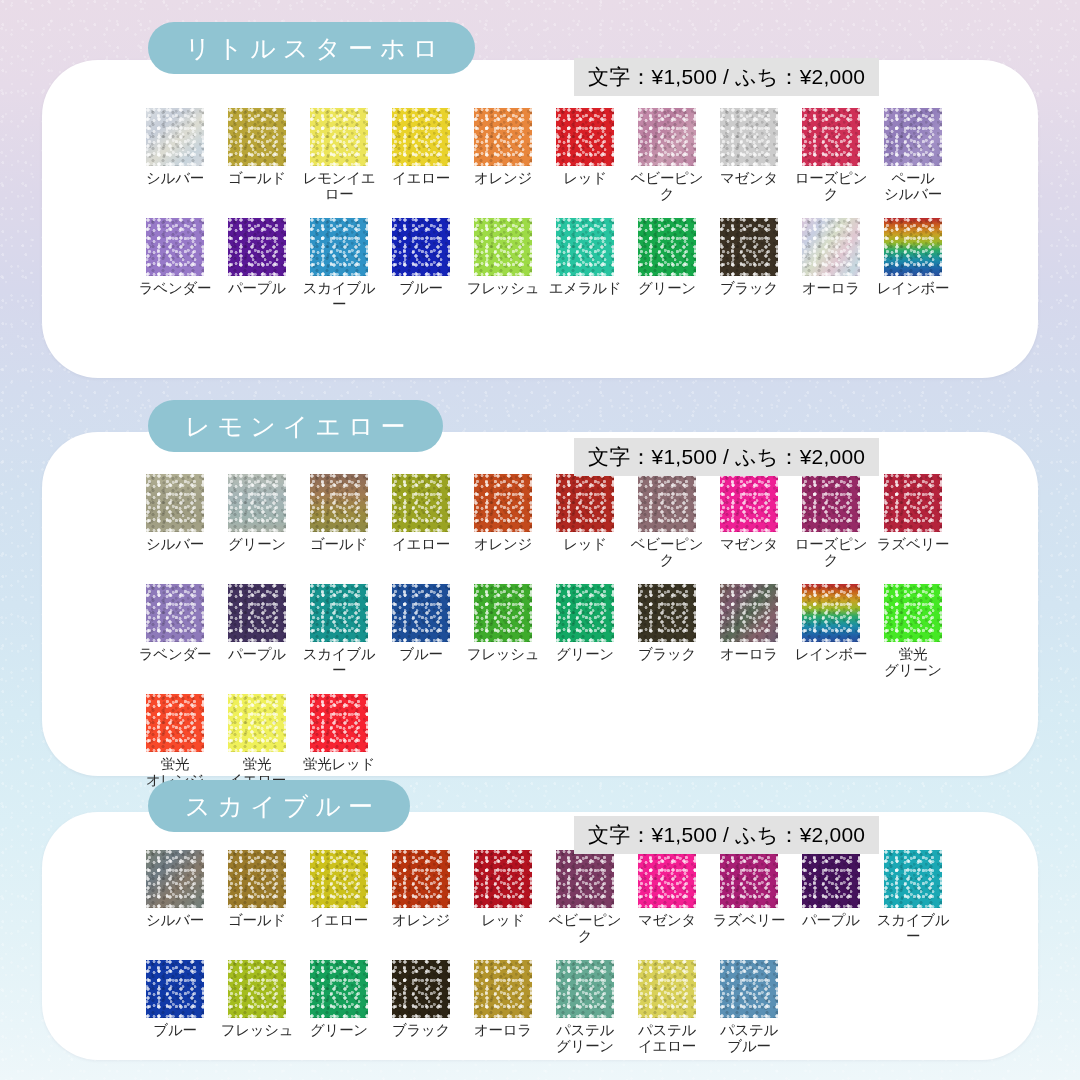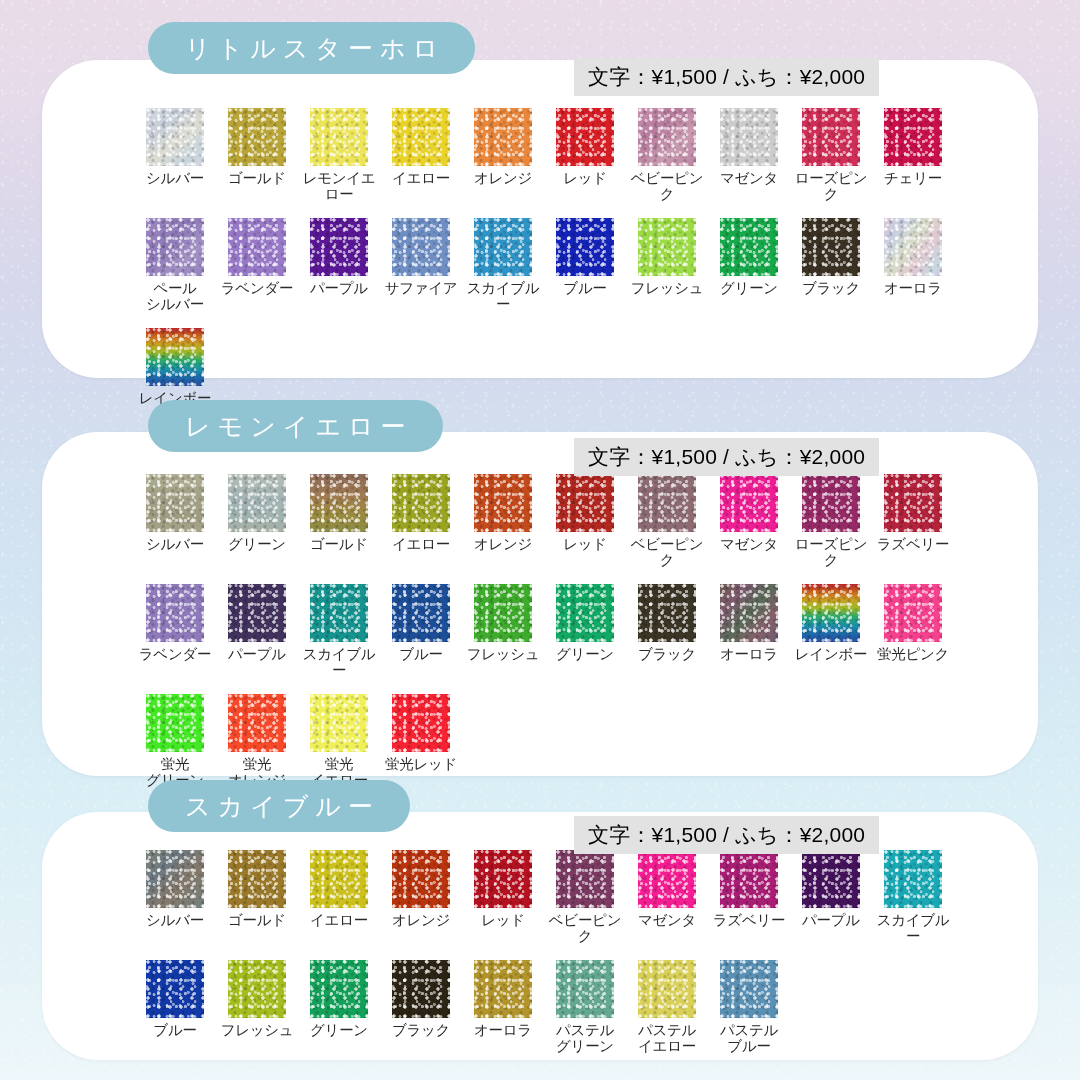--- a/index.html
+++ b/index.html
@@ -219,51 +219,47 @@
         </div>
         <div class="swatch-cell row-gap">
           <div class="swatch"></div>
           <div class="swatch-label">マゼンタ</div>
         </div>
         <div class="swatch-cell row-gap">
           <div class="swatch" style="background-color: rgb(207, 47, 86);"></div>
           <div class="swatch-label">ローズピンク</div>
         </div>
         <div class="swatch-cell row-gap">
-          <div class="swatch" style="background-color: rgb(201, 16, 74);"></div>
-          <div class="swatch-label">チェリー</div>
-        </div>
-        <div class="swatch-cell row-gap">
           <div class="swatch" style="background-image: linear-gradient(135deg, rgb(158, 136, 194) 0%, rgb(142, 122, 184) 40%, rgb(162, 144, 198) 70%, rgb(148, 132, 188) 100%);"></div>
           <div class="swatch-label">ペール
 シルバー</div>
         </div>
         <div class="swatch-cell row-gap">
           <div class="swatch" style="background-color: rgb(151, 121, 200);"></div>
           <div class="swatch-label">ラベンダー</div>
         </div>
         <div class="swatch-cell row-gap">
           <div class="swatch" style="background-color: rgb(90, 24, 150);"></div>
           <div class="swatch-label">パープル</div>
         </div>
         <div class="swatch-cell row-gap">
-          <div class="swatch" style="background-color: rgb(111, 143, 196);"></div>
-          <div class="swatch-label">サファイア</div>
-        </div>
-        <div class="swatch-cell row-gap">
           <div class="swatch" style="background-color: rgb(47, 147, 198);"></div>
           <div class="swatch-label">スカイブルー</div>
         </div>
         <div class="swatch-cell row-gap">
           <div class="swatch" style="background-color: rgb(20, 35, 184);"></div>
           <div class="swatch-label">ブルー</div>
         </div>
         <div class="swatch-cell row-gap">
           <div class="swatch" style="background-color: rgb(157, 219, 70);"></div>
           <div class="swatch-label">フレッシュ</div>
+        </div>
+        <div class="swatch-cell row-gap">
+          <div class="swatch" style="background-color: rgb(39, 196, 160);"></div>
+          <div class="swatch-label">エメラルド</div>
         </div>
         <div class="swatch-cell row-gap">
           <div class="swatch" style="background-color: rgb(22, 168, 74);"></div>
           <div class="swatch-label">グリーン</div>
         </div>
         <div class="swatch-cell row-gap">
           <div class="swatch" style="background-color: rgb(60, 50, 36);"></div>
           <div class="swatch-label">ブラック</div>
         </div>
         <div class="swatch-cell row-gap">
@@ -356,24 +352,20 @@
         </div>
         <div class="swatch-cell row-gap">
           <div class="swatch" style="background-image: linear-gradient(130deg, rgb(110, 90, 82) 0%, rgb(124, 90, 110) 25%, rgb(90, 106, 88) 50%, rgb(132, 96, 106) 75%, rgb(106, 92, 112) 100%);"></div>
           <div class="swatch-label">オーロラ</div>
         </div>
         <div class="swatch-cell row-gap">
           <div class="swatch" style="background-image: linear-gradient(rgb(184, 40, 44) 0%, rgb(200, 96, 28) 13%, rgb(200, 160, 36) 28%, rgb(154, 184, 42) 42%, rgb(42, 168, 106) 56%, rgb(27, 142, 168) 72%, rgb(31, 98, 168) 88%, rgb(42, 79, 156) 100%);"></div>
           <div class="swatch-label">レインボー</div>
         </div>
         <div class="swatch-cell row-gap">
-          <div class="swatch" style="background-color: rgb(245, 65, 142);"></div>
-          <div class="swatch-label">蛍光ピンク</div>
-        </div>
-        <div class="swatch-cell row-gap">
           <div class="swatch" style="background-color: rgb(69, 232, 36);"></div>
           <div class="swatch-label">蛍光
 グリーン</div>
         </div>
         <div class="swatch-cell row-gap">
           <div class="swatch" style="background-color: rgb(248, 73, 42);"></div>
           <div class="swatch-label">蛍光
 オレンジ</div>
         </div>
         <div class="swatch-cell row-gap">

